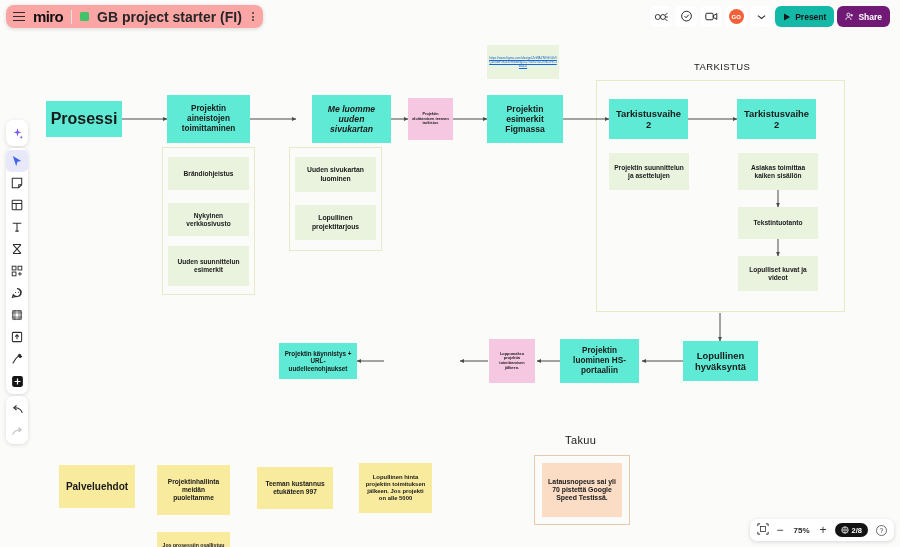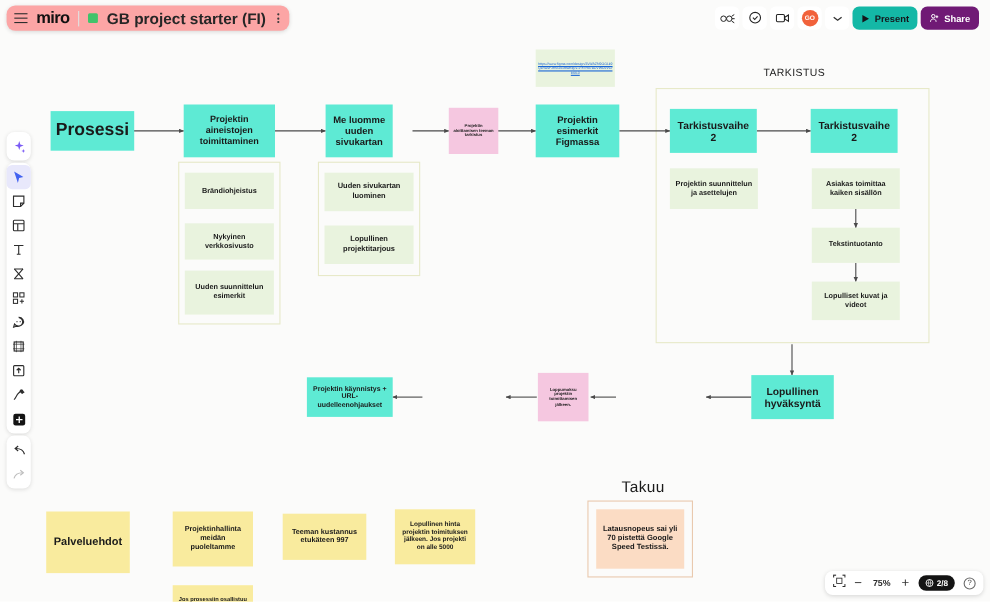--- a/index.html
+++ b/index.html
@@ -112,21 +112,21 @@
 <div id="app">
 
   <div id="canvas">
 
     <div class="container-box" style="left:162px;top:147px;width:93px;height:148px;"></div>
     <div class="container-box" style="left:289px;top:147px;width:93px;height:104px;"></div>
     <div class="container-box" style="left:596px;top:80px;width:249px;height:232px;"></div>
     <div class="container-box" style="left:534px;top:455px;width:96px;height:70px;border-color:#e9c9ae;"></div>
 
     <div class="section-label" style="left:694px;top:61px;font-size:9.5px;">TARKISTUS</div>
-    <div class="section-label" style="left:565px;top:434px;font-size:14px;">Takuu</div>
+    <div class="section-label" style="left:565px;top:434px;font-size:11px;">Takuu</div>
 
     <svg class="edges">
       <defs>
         <marker id="ah" markerWidth="5" markerHeight="5" refX="4.2" refY="2" orient="auto">
           <path d="M0,0 L4.4,2 L0,4 z" fill="#4a4a4a"></path>
         </marker>
       </defs>
       <g stroke="#4a4a4a" stroke-width="1" fill="none" marker-end="url(#ah)">
 
         <line x1="120" y1="119" x2="167" y2="119"></line>
@@ -145,44 +145,45 @@
         <line x1="560" y1="361" x2="537" y2="361"></line>
         <line x1="488" y1="361" x2="460" y2="361"></line>
         <line x1="384" y1="361" x2="357" y2="361"></line>
       </g>
     </svg>
 
     <div class="linkbox" style="left:487px;top:45px;width:72px;height:34px;">https://www.figma.com/design/ZvWAZN9GGLk9QD5usFJK5G/GrowBig-v-2?t=R07aCVWU2VCrb44-0</div>
 
     <div class="node green" style="left:46px;top:101px;width:76px;height:36px;font-size:16px;">Prosessi</div>
     <div class="node green" style="left:167px;top:95px;width:83px;height:48px;font-size:8.2px;">Projektin aineistojen toimittaminen</div>
-    <div class="node green" style="left:296px;top:95px;width:61px;height:48px;font-size:8.6px;">Me luomme uuden sivukartan</div>
+    <div class="node green" style="left:312px;top:95px;width:79px;height:48px;font-size:8.6px;font-style:italic;">Me luomme uuden sivukartan</div>
     <div class="node pink" style="left:408px;top:98px;width:45px;height:42px;font-size:3.8px;">Projektin aloittamisen teeman tarkistus</div>
     <div class="node green" style="left:487px;top:95px;width:76px;height:48px;font-size:8.6px;">Projektin esimerkit Figmassa</div>
     <div class="node green" style="left:609px;top:99px;width:79px;height:40px;font-size:9.4px;">Tarkistusvaihe 2</div>
     <div class="node green" style="left:737px;top:99px;width:79px;height:40px;font-size:9.4px;">Tarkistusvaihe 2</div>
 
     <div class="node lgreen" style="left:168px;top:157px;width:81px;height:33px;font-size:6.6px;">Brändiohjeistus</div>
     <div class="node lgreen" style="left:168px;top:203px;width:81px;height:33px;font-size:6.6px;">Nykyinen verkkosivusto</div>
     <div class="node lgreen" style="left:168px;top:246px;width:81px;height:40px;font-size:6.6px;">Uuden suunnittelun esimerkit</div>
 
     <div class="node lgreen" style="left:295px;top:157px;width:81px;height:35px;font-size:6.8px;">Uuden sivukartan luominen</div>
     <div class="node lgreen" style="left:295px;top:205px;width:81px;height:35px;font-size:6.8px;">Lopullinen projektitarjous</div>
 
     <div class="node lgreen" style="left:609px;top:153px;width:80px;height:37px;font-size:6.6px;">Projektin suunnittelun ja asettelujen</div>
 
     <div class="node lgreen" style="left:738px;top:153px;width:80px;height:37px;font-size:6.6px;">Asiakas toimittaa kaiken sisällön</div>
     <div class="node lgreen" style="left:738px;top:207px;width:80px;height:32px;font-size:6.6px;">Tekstintuotanto</div>
     <div class="node lgreen" style="left:738px;top:256px;width:80px;height:35px;font-size:6.6px;">Lopulliset kuvat ja videot</div>
 
     <div class="node green" style="left:683px;top:341px;width:75px;height:40px;font-size:9.4px;">Lopullinen hyväksyntä</div>
+    <div class="node green" style="left:560px;top:339px;width:79px;height:44px;font-size:8.2px;">Projektin luominen HS-portaaliin</div>
     <div class="node pink" style="left:489px;top:339px;width:46px;height:44px;font-size:3.9px;">Loppumaksu projektin toimittamisen jälkeen.</div>
     <div class="node green" style="left:279px;top:343px;width:78px;height:36px;font-size:6.3px;">Projektin käynnistys + URL-uudelleenohjaukset</div>
 
-    <div class="node yellow" style="left:42px;top:465px;width:76px;height:56px;font-size:10px;">Palveluehdot</div>
+    <div class="node yellow" style="left:59px;top:465px;width:76px;height:43px;font-size:10px;">Palveluehdot</div>
     <div class="node yellow" style="left:157px;top:465px;width:73px;height:50px;font-size:6.6px;">Projektinhallinta meidän puoleltamme</div>
     <div class="node yellow" style="left:257px;top:467px;width:76px;height:42px;font-size:6.6px;">Teeman kustannus etukäteen 997</div>
     <div class="node yellow" style="left:359px;top:463px;width:73px;height:50px;font-size:5.9px;">Lopullinen hinta projektin toimituksen jälkeen. Jos projekti on alle 5000</div>
     <div class="node yellow" style="left:157px;top:532px;width:73px;height:26px;font-size:5.2px;">Jos prosessiin osallistuu</div>
 
     <div class="node peach" style="left:542px;top:463px;width:80px;height:54px;font-size:6.9px;">Latausnopeus sai yli 70 pistettä Google Speed Testissä.</div>
   </div>
 
   <div id="topbar">
     <div class="bar-pill" id="leftpill">

